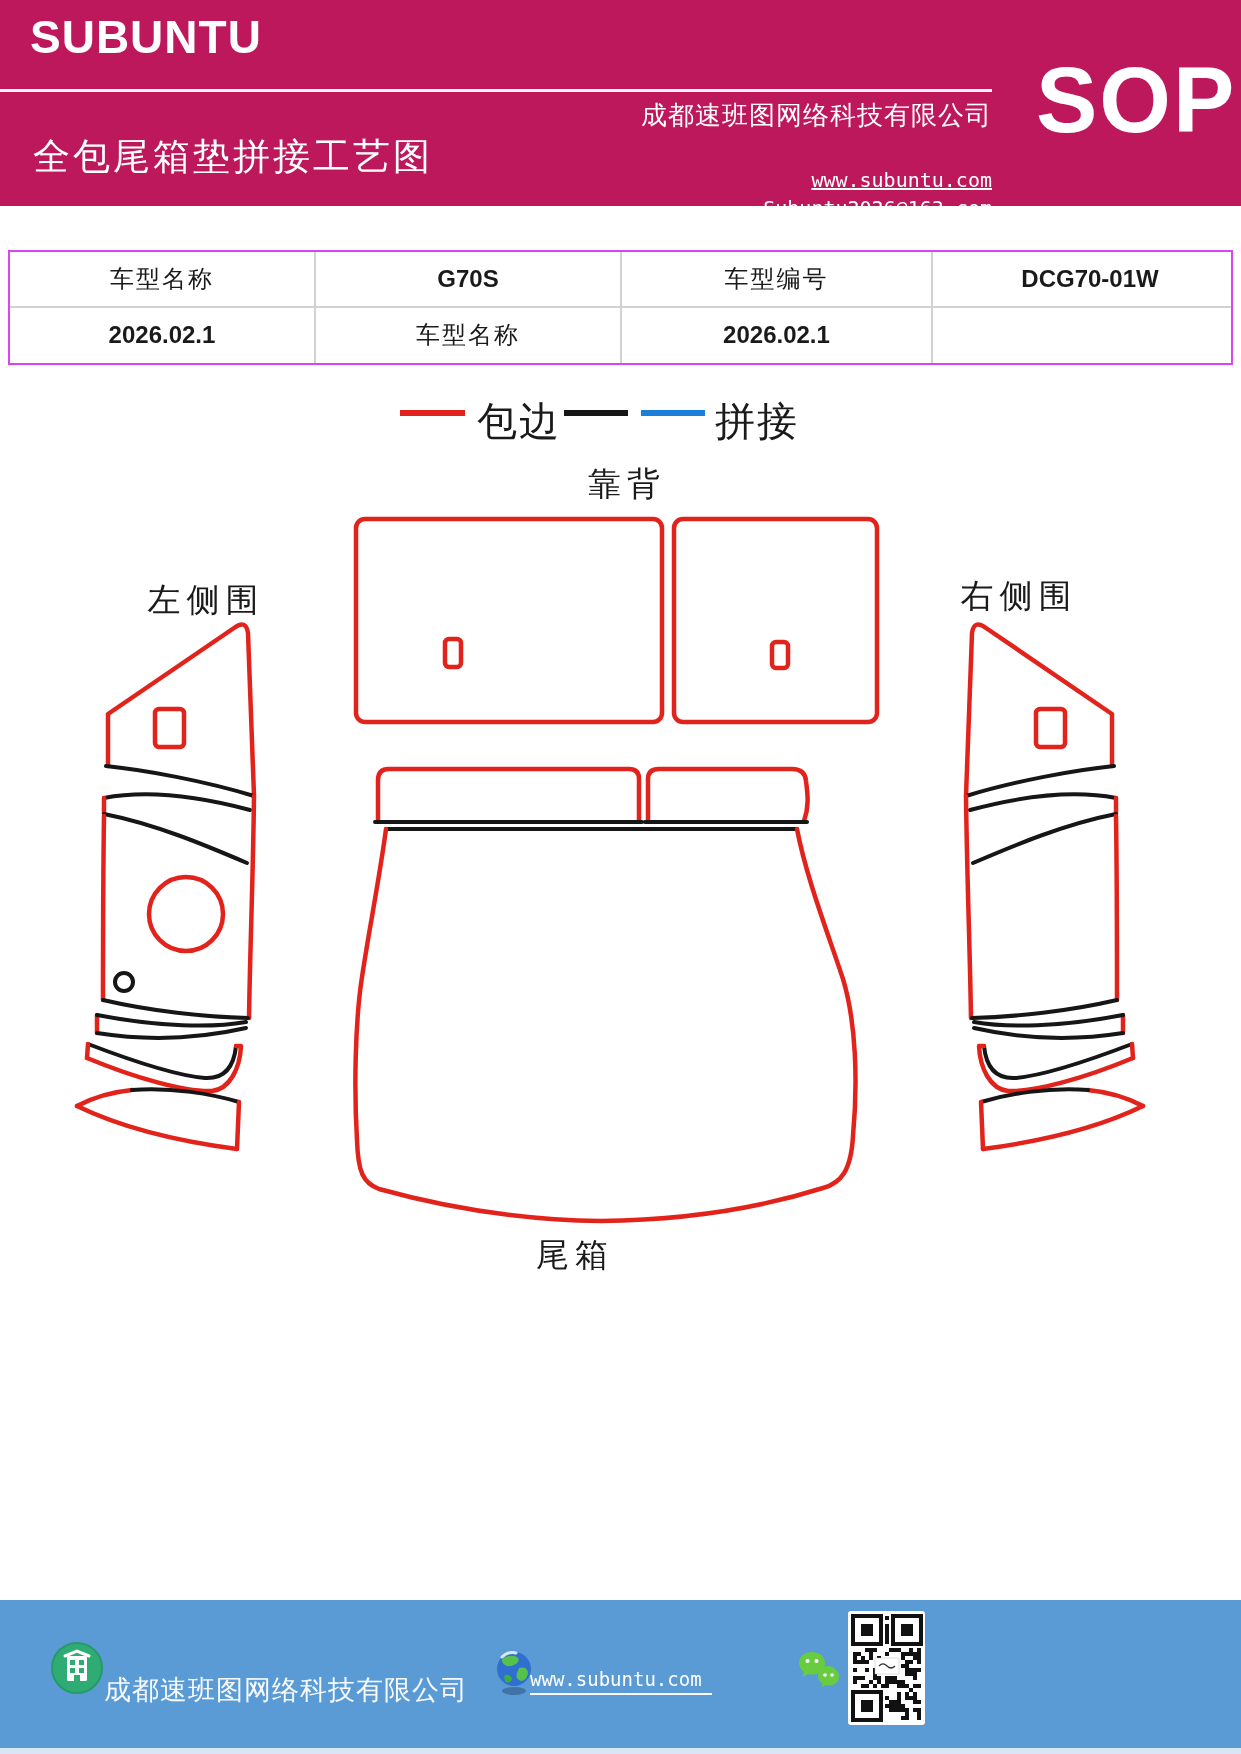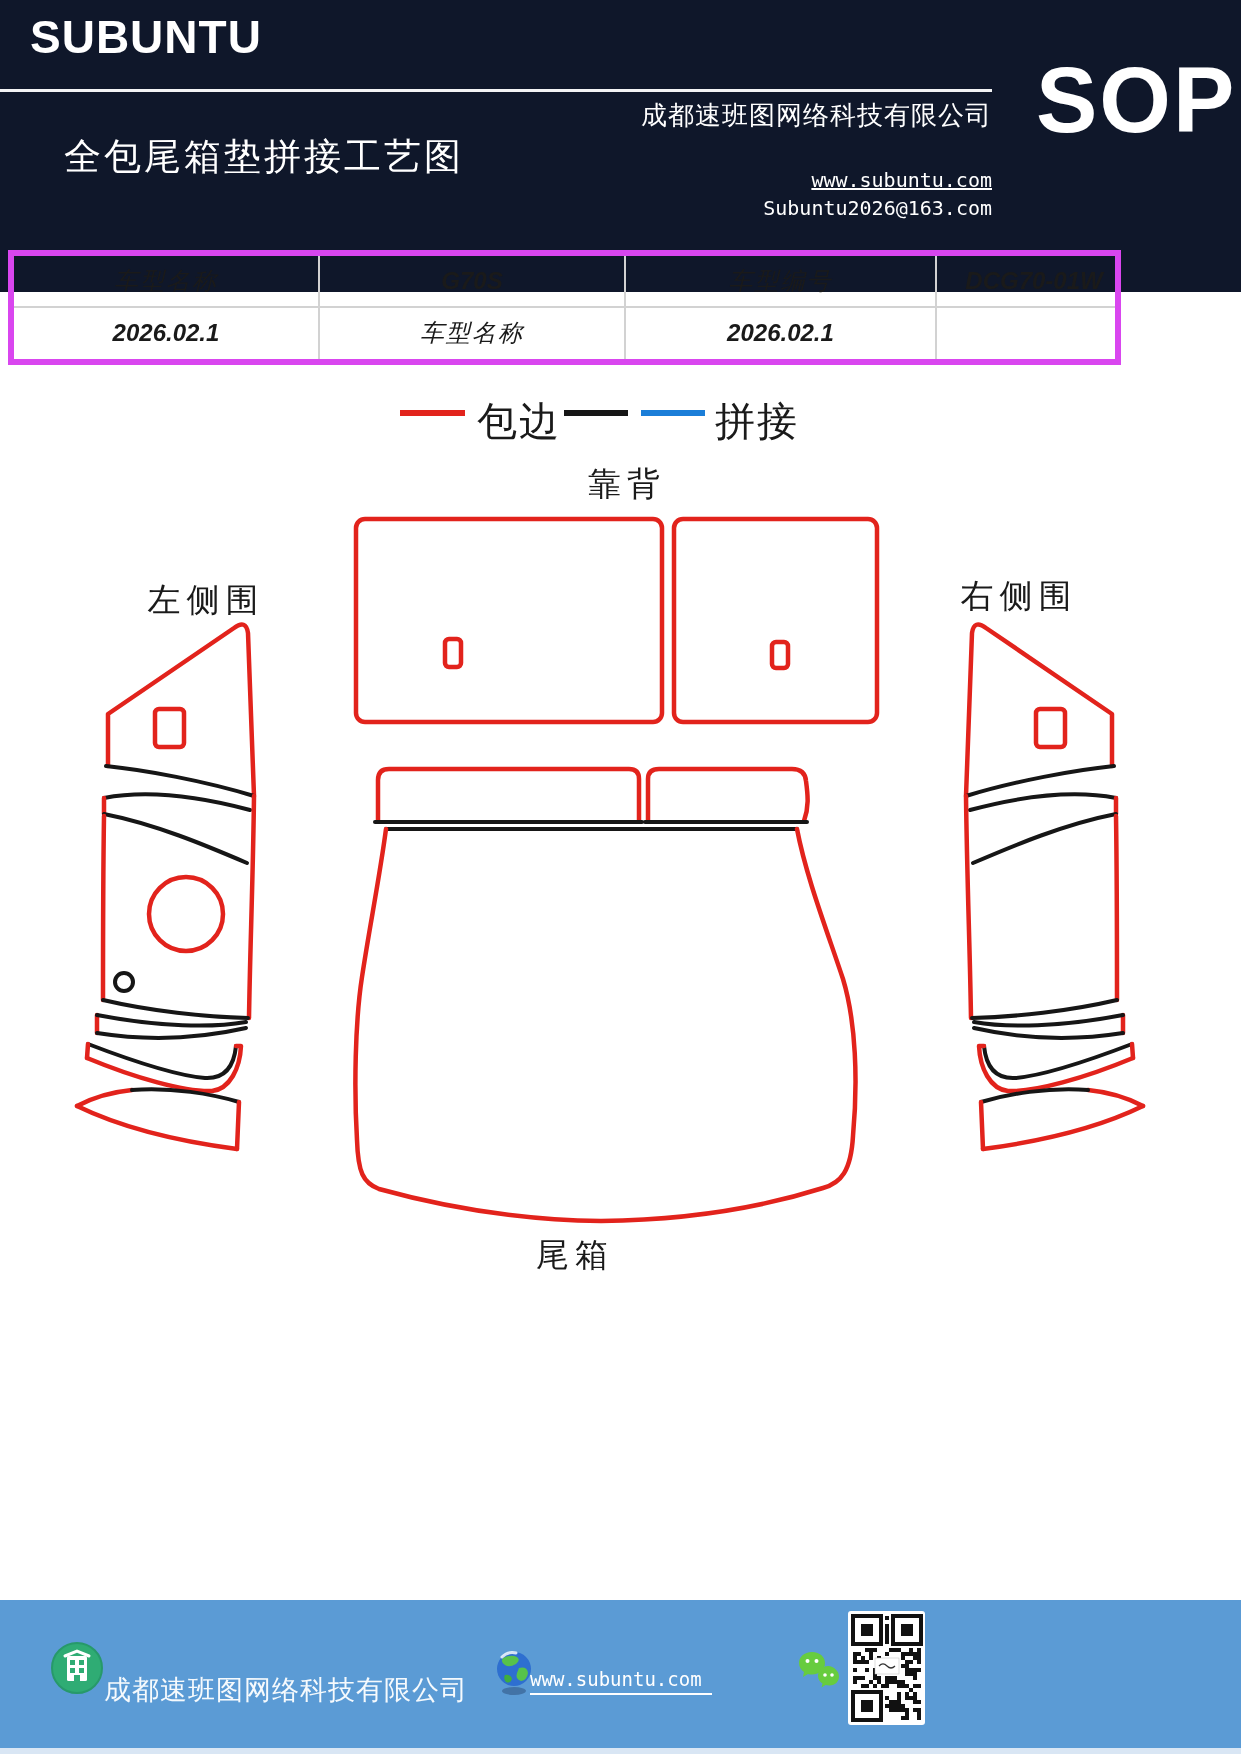--- a/index.html
+++ b/index.html
@@ -1,37 +1,37 @@
 <!DOCTYPE html>
 <html><head>
 <meta charset="utf-8">
 <style>
   html,body{margin:0;padding:0;}
   body{width:1241px;height:1754px;position:relative;background:#ffffff;
        font-family:"Liberation Sans",sans-serif;overflow:hidden;}
   .abs{position:absolute;}
 
   
-  .header{left:0;top:0;width:1241px;height:292px;background:#0f172a;}
+  .header{left:0;top:0;width:1241px;height:206px;background:#be185d;}
   .logo{left:30px;top:10px;color:#fff;font-size:46px;font-weight:bold;letter-spacing:1px;
         font-family:"Liberation Sans",sans-serif;}
   .header-rule{left:0;top:89px;width:992px;height:3px;background:rgba(255,255,255,.95);}
   .doc-title{left:33px;top:132px;color:#fff;font-size:37px;letter-spacing:3px;
-             font-family:"Liberation Serif",serif;margin-left:31px;}
+             font-family:"Liberation Serif",serif;}
   .hdr-right{right:249px;text-align:right;color:#fff;}
   .hdr-company{top:98px;font-size:26px;letter-spacing:1px;font-family:"Liberation Serif",serif;}
   .hdr-link{top:168px;font-size:20px;font-family:"DejaVu Sans Mono",monospace;
             text-decoration:underline;color:#fff;}
   .hdr-mail{top:196px;font-size:20px;font-family:"DejaVu Sans Mono",monospace;}
   .sop{left:1036px;top:48px;color:#fff;font-size:92px;font-weight:bold;letter-spacing:2px;}
 
   
-  .info-table{left:8px;top:250px;width:1113px;height:115px;display:grid;
+  .info-table{left:8px;top:250px;width:1225px;height:115px;display:grid;
               grid-template-columns:306px 306px 311px 1fr;grid-template-rows:1fr 1fr;
-              border:6px solid #d946ef;box-sizing:border-box;font-style:italic;}
+              border:2px solid #d946ef;box-sizing:border-box;}
   .cell{display:flex;align-items:center;justify-content:center;font-size:24px;color:#1a1a1a;
         border-right:2px solid #d2d2d2;border-bottom:2px solid #d2d2d2;box-sizing:border-box;}
   .cell:nth-child(4n){border-right:none;padding-left:16px;}
   .cell:nth-child(n+5){border-bottom:none;}
   .cell.lab{font-family:"Liberation Serif",serif;letter-spacing:2px;}
   .cell.val{font-weight:bold;font-family:"Liberation Sans",sans-serif;text-align:center;}
 
   
   .swatch{position:absolute;top:410px;height:6px;}
   .legend-label{position:absolute;top:394px;font-size:40px;color:#1a1a1a;

